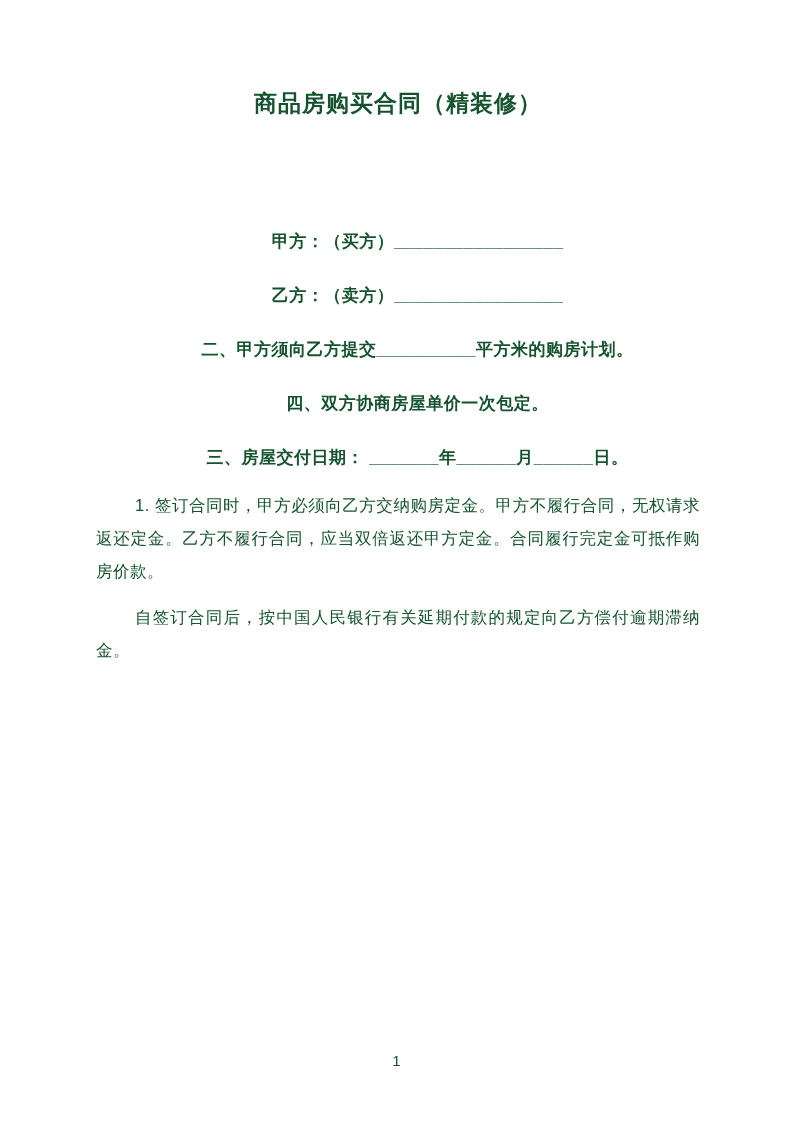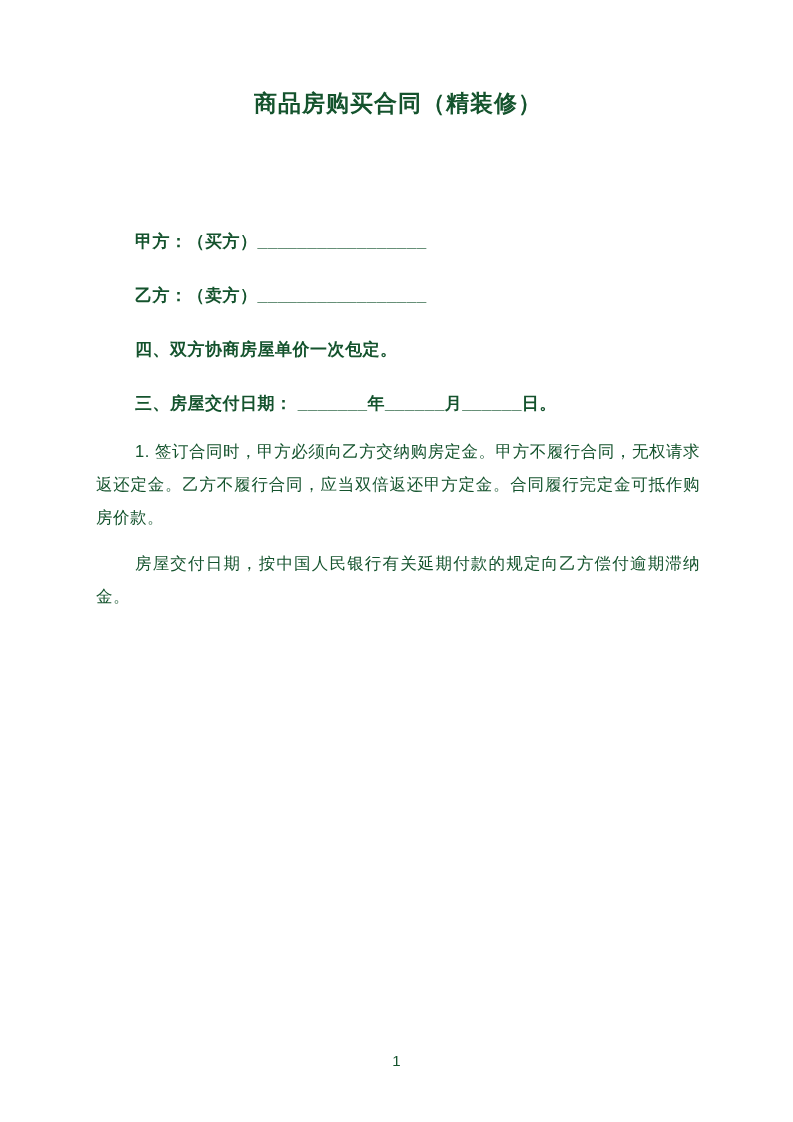--- a/index.html
+++ b/index.html
@@ -22,20 +22,21 @@
     .title {
       margin: 0;
       font-size: 23px;
       font-weight: bold;
       line-height: 30px;
       text-align: center;
       letter-spacing: 1px;
     }
     .fields {
       margin-top: 113px;
+      text-align: center;
     }
     .field {
       margin: 0 0 32px 0;
       padding-left: 39px;
       font-size: 17px;
       font-weight: bold;
       line-height: 22px;
       white-space: nowrap;
       letter-spacing: 0.5px;
     }
@@ -68,24 +69,25 @@
 </head>
 <body>
 
 <div class="page">
 
   <h1 class="title">商品房购买合同（精装修）</h1>
 
   <div class="fields">
     <p class="field">甲方：（买方）_________________</p>
     <p class="field">乙方：（卖方）_________________</p>
+    <p class="field">二、甲方须向乙方提交__________平方米的购房计划。</p>
     <p class="field">四、双方协商房屋单价一次包定。</p>
     <p class="field">三、房屋交付日期： _______年______月______日。</p>
   </div>
 
   <p class="para">1. 签订合同时，甲方必须向乙方交纳购房定金。甲方不履行合同，无权请求返还定金。乙方不履行合同，应当双倍返还甲方定金。合同履行完定金可抵作购房价款。</p>
 
 
-  <p class="para extra-gap">房屋交付日期，按中国人民银行有关延期付款的规定向乙方偿付逾期滞纳金。</p>
+  <p class="para extra-gap">自签订合同后，按中国人民银行有关延期付款的规定向乙方偿付逾期滞纳金。</p>
 
   <div class="page-number">1</div>
 
 </div>
 
 </body></html>

